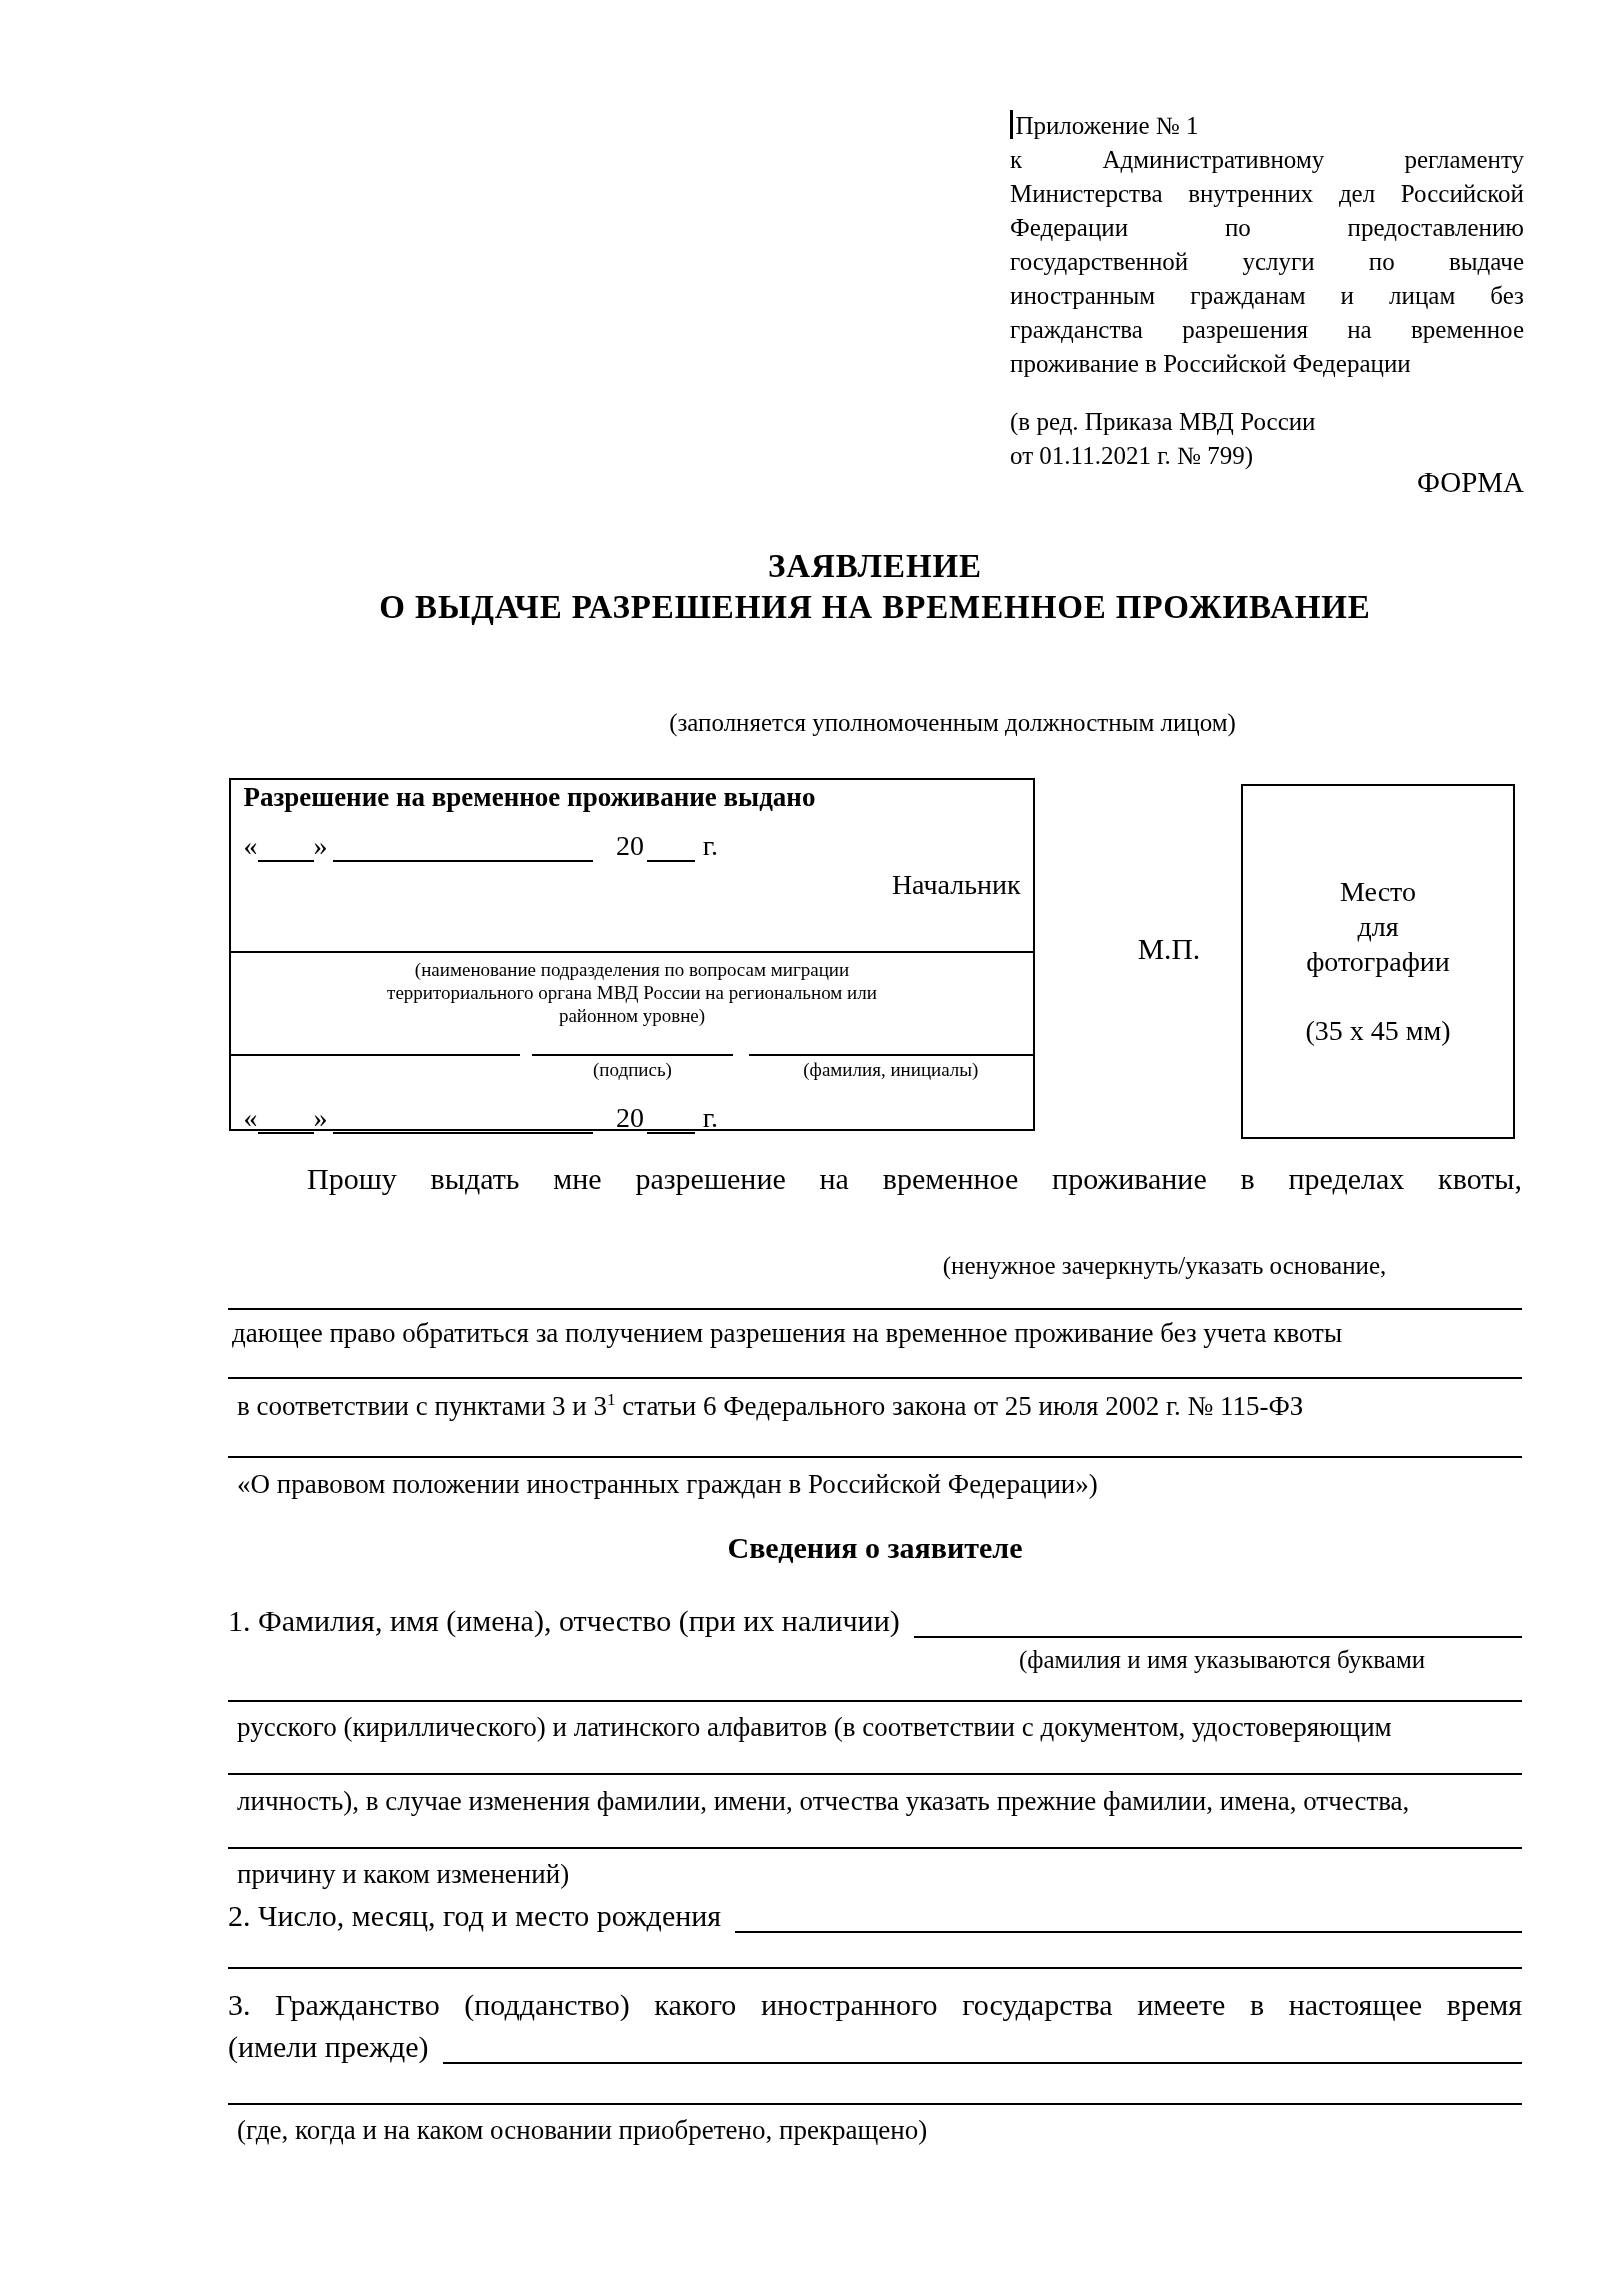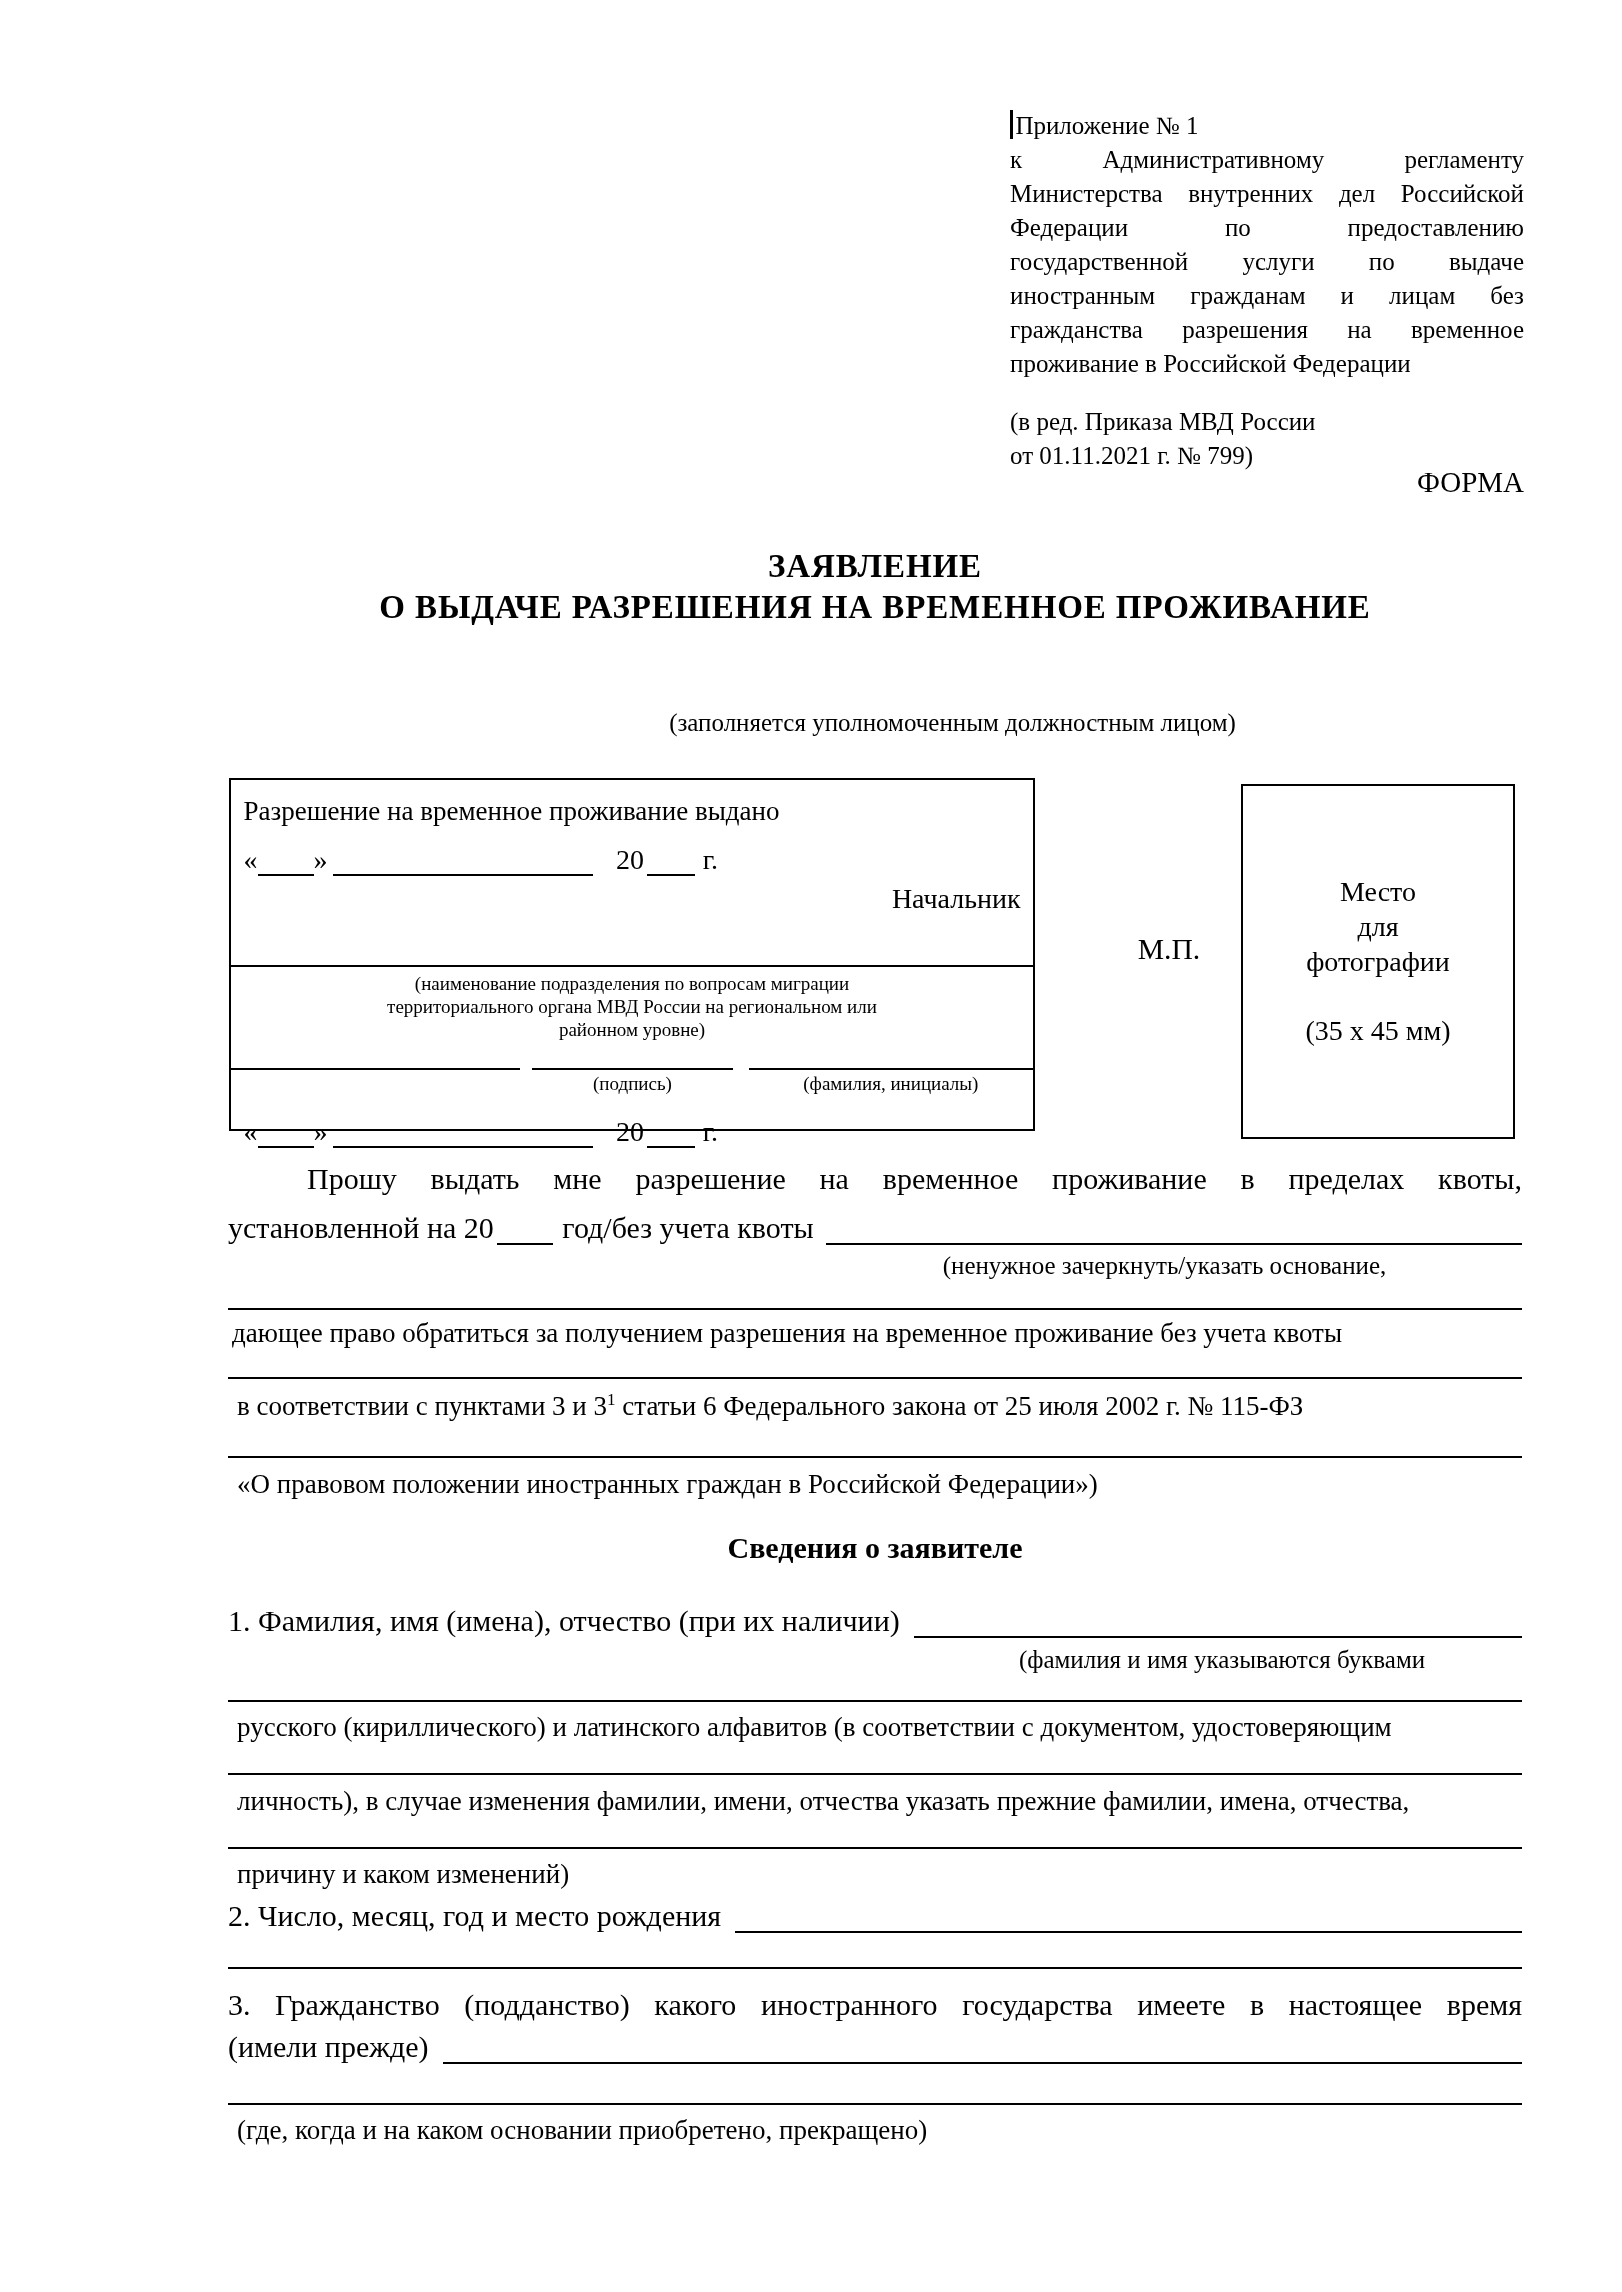--- a/index.html
+++ b/index.html
@@ -28,21 +28,21 @@
   .blank.fix{flex:0 0 auto;}
   .hline{position:absolute;left:228px;width:1294px;height:0;border-top:2.7px solid #000;}
   .ctext{position:absolute;left:237px;width:1294px;text-align:left;font-size:27px;font-family:Liberation Serif, serif;}
   
   .reg-row{position:absolute;left:236px;top:665px;width:1051px;}
   .reg-row .lbl{white-space:nowrap;}
   .reg-row .blank{margin-left:14.3px;}
   .reg-hint{position:absolute;left:618px;top:709px;width:669px;text-align:center;font-size:25px;}
   
   .permit-box{position:absolute;left:229px;top:778px;width:806px;height:353px;border:2.7px solid #000;box-sizing:border-box;padding:0 12.5px;}
-  .pb-heading{padding-top:16px;font-size:27px;font-weight:normal;white-space:nowrap;}
+  .pb-heading{padding-top:2px;font-size:27px;font-weight:bold;white-space:nowrap;}
   .pb-daterow{margin-top:10.7px;font-size:28px;}
   .pb-daterow .q{white-space:pre;}
   .pb-daterow .b1{flex:0 0 56px;}
   .pb-daterow .b2{flex:0 0 260px;margin:0 23px 0 5.4px;}
   .pb-daterow .b3{flex:0 0 48px;margin:0 7.2px 0 3.6px;}
   .pb-chief{margin-top:7.2px;font-size:28px;flex-direction:column;}
   .pb-chief .blank{margin-left:12.5px;}
   .pb-sep{margin:12.5px -12.5px 0 -12.5px;border-top:2.7px solid #000;}
   .pb-hints{margin-top:4.5px;text-align:center;font-size:19px;line-height:23px;}
   .pb-sigrow{display:flex;margin:27px -12.5px 0 -12.5px;justify-content:center;}
@@ -139,26 +139,20 @@
   <div class="mp">М.П.</div>
 
   <div class="photo-box">
     <div>Место</div>
     <div>для</div>
     <div>фотографии</div>
     <div class="photo-size">(35 x 45 мм)</div>
   </div>
 
   <div class="req1">Прошу выдать мне разрешение на временное проживание в пределах квоты,</div>
-  <div class="req2 frow">
-    <span class="lbl">установленной на 20</span>
-    <span class="blank fix b1"></span>
-    <span class="lbl">год/без учета квоты</span>
-    <span class="blank bend"></span>
-  </div>
   <div class="req-hint">(ненужное зачеркнуть/указать основание,</div>
 
   <div class="hline" style="top:1308px"></div>
   <div class="cont1">дающее право обратиться за получением разрешения на временное проживание без учета квоты</div>
   <div class="hline" style="top:1377px"></div>
   <div class="ctext law" style="top:1390px"><span>в соответствии с пунктами 3 и 3</span><sup>1</sup><span> статьи 6 Федерального закона от 25 июля 2002 г. № 115-ФЗ</span></div>
   <div class="hline" style="top:1456px"></div>
   <div class="ctext" style="top:1469px">«О правовом положении иностранных граждан в Российской Федерации»)</div>
 
   <div class="sect">Сведения о заявителе</div>

